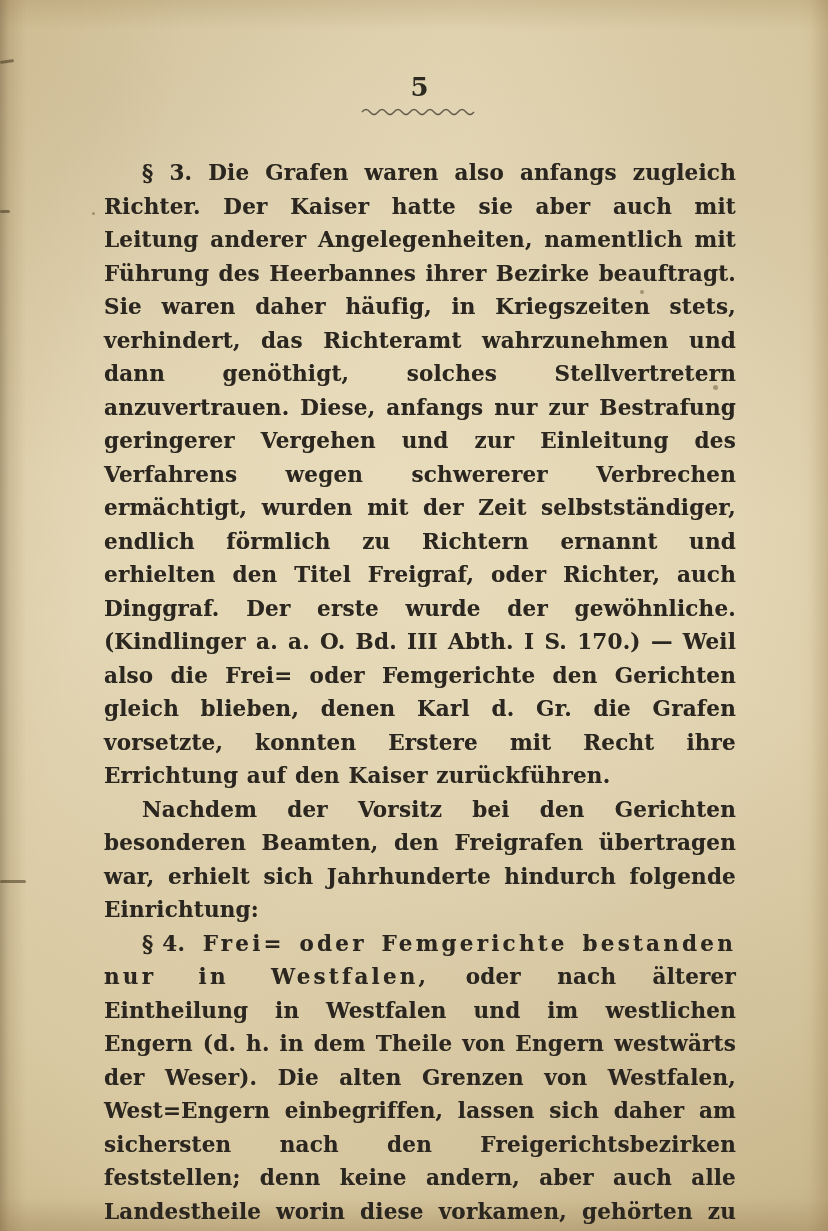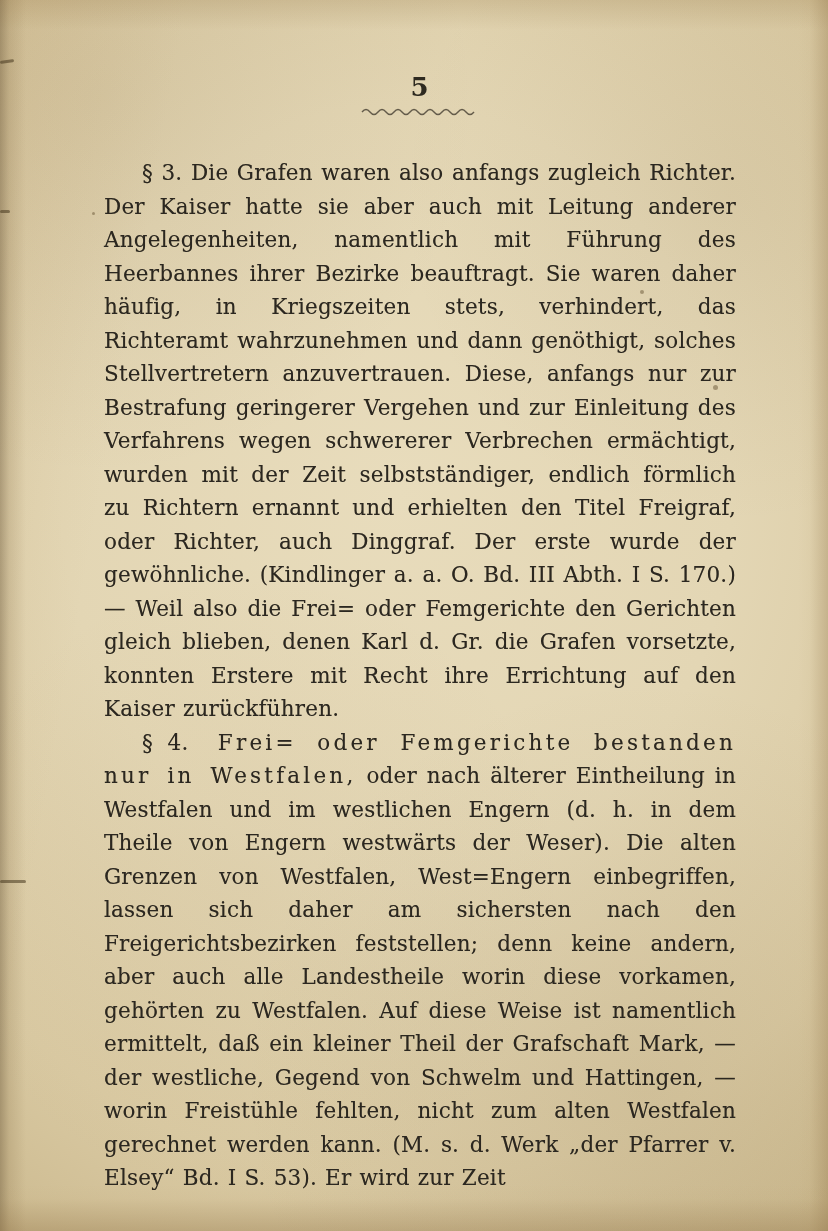--- a/index.html
+++ b/index.html
@@ -111,21 +111,21 @@
     -webkit-font-smoothing: none;
   }
 
   .body-text p {
     margin: 0;
     text-indent: 38px;
   }
 
   
   .fraktur {
-    font-weight: 400;
+    font-weight: 700;
     letter-spacing: 0.2px;
     word-spacing: 1px;
   }
 
   .spaced {
     letter-spacing: 3.2px;
     word-spacing: 4px;
   }
 
   
@@ -163,18 +163,19 @@
     <div class="page-number">5</div>
 
     <svg class="page-rule" viewBox="0 0 118 10" preserveAspectRatio="none">
       <path d="M1 6 Q5 1 9 6 T17 6 T25 6 T33 6 T41 6 T49 6 T57 6 T65 6 T73 6 T81 6 T89 6 T97 6 T105 6 T113 6" fill="none" stroke="#3a3328" stroke-width="1.4"></path>
     </svg>
 
     <div class="body-text">
 
       <p class="fraktur">§ 3.  Die Grafen waren also anfangs zugleich Richter.  Der Kaiser hatte sie aber auch mit Leitung anderer Angelegenheiten, namentlich mit Führung des Heerbannes ihrer Bezirke beauftragt.  Sie waren daher häufig, in Kriegszeiten stets, verhindert, das Richteramt wahrzunehmen und dann genöthigt, solches Stellvertretern anzuvertrauen.  Diese, anfangs nur zur Bestrafung geringerer Vergehen und zur Einleitung des Verfahrens wegen schwererer Verbrechen ermächtigt, wurden mit der Zeit selbstständiger, endlich förmlich zu Richtern ernannt und erhielten den Titel Freigraf, oder Richter, auch Dinggraf.  Der erste wurde der gewöhnliche.  (Kindlinger a. a. O. Bd. III Abth. I S. 170.) — Weil also die Frei= oder Femgerichte den Gerichten gleich blieben, denen Karl d. Gr. die Grafen vorsetzte, konnten Erstere mit Recht ihre Errichtung auf den Kaiser zurückführen.</p>
 
+      <p class="fraktur">Nachdem der Vorsitz bei den Gerichten besonderen Beamten, den Freigrafen übertragen war, erhielt sich Jahrhunderte hindurch folgende Einrichtung:</p>
 
       <p class="fraktur"><span>§ 4.&nbsp;&nbsp;</span><span class="spaced">Frei= oder Femgerichte bestanden nur in Westfalen,</span><span> oder nach älterer Eintheilung in Westfalen und im westlichen Engern (d. h. in dem Theile von Engern westwärts der Weser).  Die alten Grenzen von Westfalen, West=Engern einbegriffen, lassen sich daher am sichersten nach den Freigerichtsbezirken feststellen; denn keine andern, aber auch alle Landestheile worin diese vorkamen, gehörten zu Westfalen.  Auf diese Weise ist namentlich ermittelt, daß ein kleiner Theil der Grafschaft Mark, — der westliche, Gegend von Schwelm und Hattingen, — worin Freistühle fehlten, nicht zum alten Westfalen gerechnet werden kann.  (M. s. d. Werk „der Pfarrer v. Elsey“ Bd. I S. 53).  Er wird zur Zeit</span></p>
 
     </div>
   </div>
 </div>
 
 </body></html>

